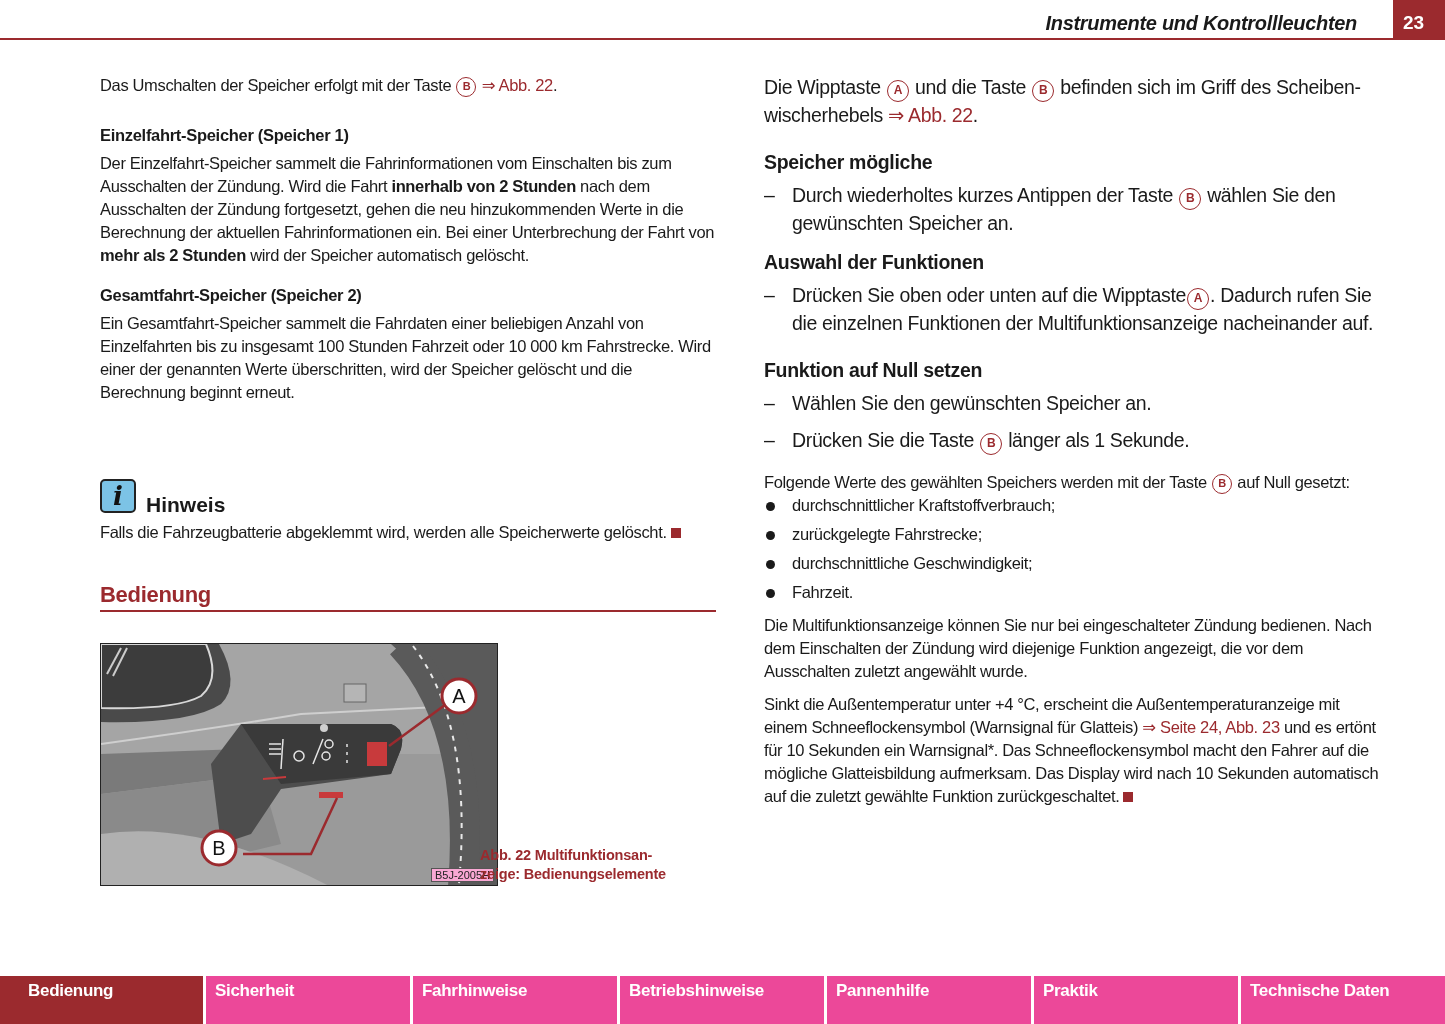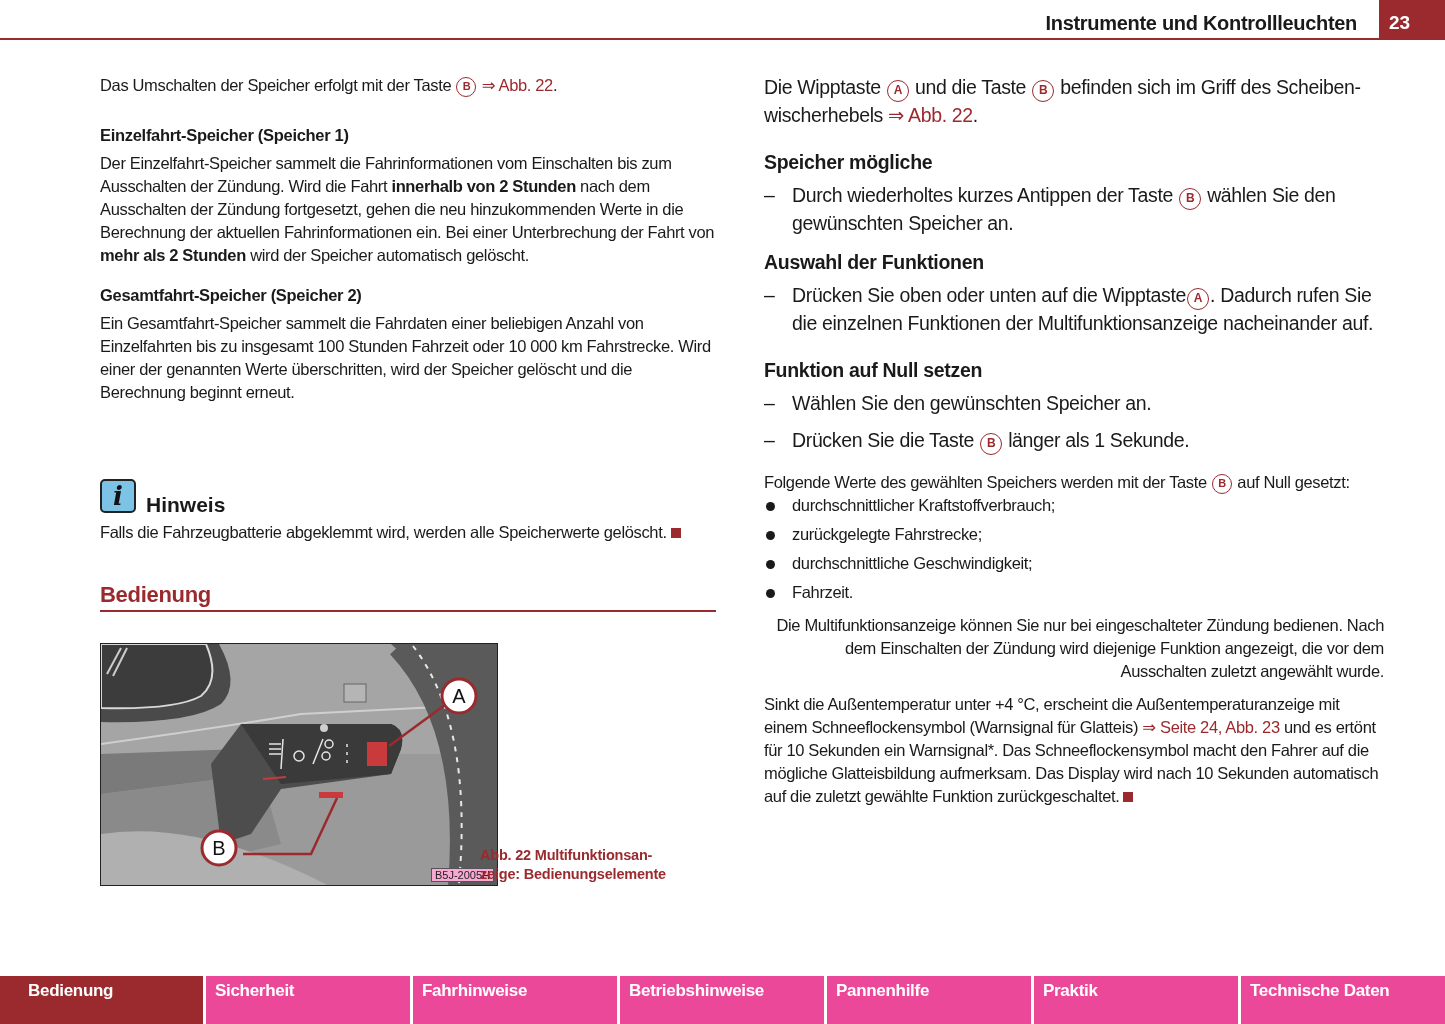--- a/index.html
+++ b/index.html
@@ -1,22 +1,22 @@
 <!DOCTYPE html>
 <html><head>
 <meta charset="utf-8">
 <style>
   * { box-sizing: border-box; margin: 0; padding: 0; }
   html, body { width: 1445px; height: 1024px; background: #ffffff; overflow: hidden; }
   body { position: relative; font-family: "Liberation Sans", sans-serif; color: #1a1a1a; }
 
   
   .header-rule { position: absolute; left: 0; top: 38px; width: 1445px; height: 2px; background: #9b2a2e; }
-  .header-title { position: absolute; right: 88px; top: 12px; font-size: 20px; font-weight: bold; color: #1a1a1a; letter-spacing: -0.3px; }
-  .page-num-box { position: absolute; right: 0; top: 0; width: 66px; height: 40px; background: #9b2a2e; }
+  .header-title { position: absolute; right: 88px; top: 12px; font-size: 20px; font-weight: bold; color: #1a1a1a; letter-spacing: -0.3px; font-style: italic; }
+  .page-num-box { position: absolute; right: 0; top: 0; width: 52px; height: 40px; background: #9b2a2e; }
   .page-num { position: absolute; left: 10px; top: 12px; font-size: 19px; font-weight: bold; color: #ffffff; }
 
   
   .col { position: absolute; }
   .col-left { left: 100px; top: 74px; width: 616px; }
   .col-right { left: 764px; top: 74px; width: 620px; }
 
   .p-sm { font-size: 16.5px; line-height: 23px; letter-spacing: -0.35px; }
   .p-lg { font-size: 19.5px; line-height: 26px; letter-spacing: -0.35px; }
   .h-sm { font-size: 16.5px; font-weight: bold; line-height: 23px; letter-spacing: -0.3px; }
@@ -190,21 +190,21 @@
     <span class="circ">B</span>
     <span>auf Null gesetzt:</span>
   </p>
   <div style="">
     <div class="p-sm bullet-item"><span class="dot"></span><span>durchschnittlicher Kraftstoffverbrauch;</span></div>
     <div class="p-sm bullet-item" style="margin-top:6px;"><span class="dot"></span><span>zurückgelegte Fahrstrecke;</span></div>
     <div class="p-sm bullet-item" style="margin-top:6px;"><span class="dot"></span><span>durchschnittliche Geschwindigkeit;</span></div>
     <div class="p-sm bullet-item" style="margin-top:6px;"><span class="dot"></span><span>Fahrzeit.</span></div>
   </div>
 
-  <p class="p-sm" style="margin-top:10px;text-align:right;">Die Multifunktionsanzeige können Sie nur bei eingeschalteter Zündung bedienen. Nach dem Einschalten der Zündung wird diejenige Funktion angezeigt, die vor dem Ausschalten zuletzt angewählt wurde.</p>
+  <p class="p-sm" style="margin-top:10px;">Die Multifunktionsanzeige können Sie nur bei eingeschalteter Zündung bedienen. Nach dem Einschalten der Zündung wird diejenige Funktion angezeigt, die vor dem Ausschalten zuletzt angewählt wurde.</p>
   <p class="p-sm" style="margin-top:10px;">
     <span>Sinkt die Außentemperatur unter +4 °C, erscheint die Außentemperaturanzeige mit einem Schneeflockensymbol (Warnsignal für Glatteis)</span>
     <a class="xref">⇒ Seite 24, Abb. 23</a><span> und es ertönt für 10 Sekunden ein Warnsignal*. Das Schneeflockensymbol macht den Fahrer auf die mögliche Glatteisbildung aufmerksam. Das Display wird nach 10 Sekunden automatisch auf die zuletzt gewählte Funktion zurückgeschaltet.</span><span class="end-mark"></span>
   </p>
 </div>
 
 <div class="footer">
   <div class="tab active">Bedienung</div>
   <div class="tab">Sicherheit</div>
   <div class="tab">Fahrhinweise</div>

